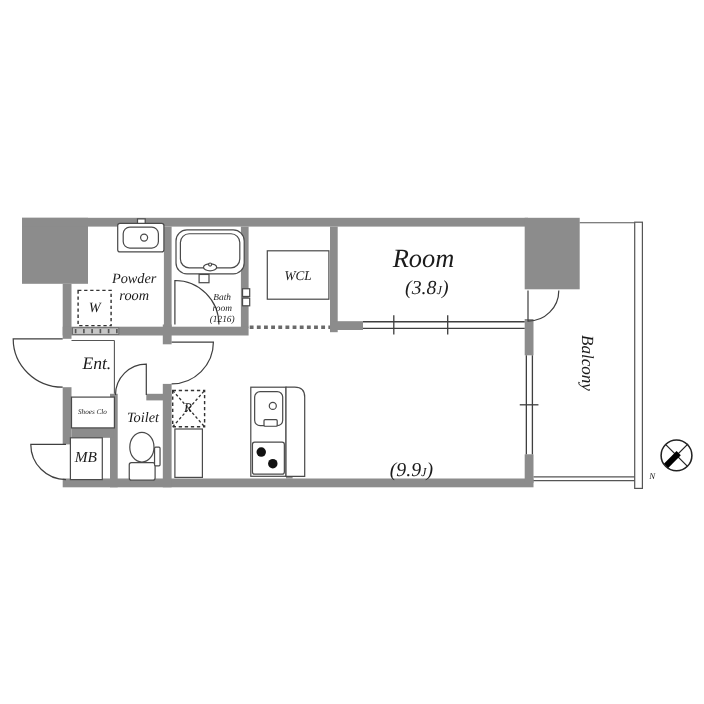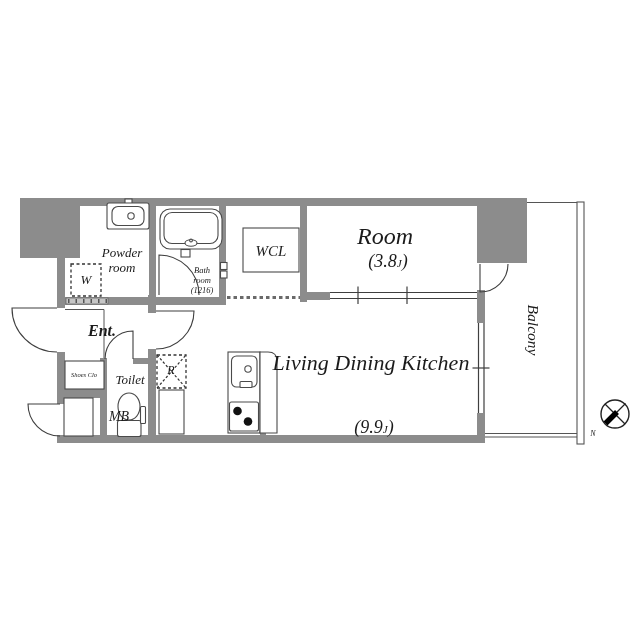--- a/index.html
+++ b/index.html
@@ -137,26 +137,25 @@
     <line x1="625.5" y1="403.5" x2="615.5" y2="413.5" stroke="#222" stroke-width="1.2"></line>
     <line x1="617" y1="412" x2="605.5" y2="423.5" stroke="#000" stroke-width="5.5"></line>
   </g>
 </svg>
 
   <div class="lbl" style="left:122px;top:261px;font-size:13px;">Powder
 room</div>
   <div class="lbl" style="left:202px;top:280px;font-size:8.5px;line-height:1.2;">Bath
 room
 (1216)</div>
-  <div class="lbl" style="left:271px;top:251px;font-size:15px;">WCL</div>
+  <div class="lbl" style="left:271px;top:251px;font-size:12px;">WCL</div>
   <div class="lbl" style="left:385px;top:236px;font-size:24px;">Room</div>
   <div class="lbl" style="left:388px;top:261px;font-size:18px;"><span>(3.8</span><span class="unit">J</span><span>)</span></div>
-  <div class="lbl" style="left:371px;top:363px;font-size:22px;">Living Dining Kitchen</div>
   <div class="lbl" style="left:374px;top:386px;font-size:18px;margin-top:41px;"><span>(9.9</span><span class="unit">J</span><span>)</span></div>
   <div class="lbl rot" style="left:533px;top:330px;font-size:15.5px;">Balcony</div>
-  <div class="lbl" style="left:102px;top:331px;font-size:16px;font-weight:bold;">Ent.</div>
+  <div class="lbl" style="left:88px;top:331px;font-size:16px;">Ent.</div>
   <div class="lbl" style="left:84px;top:375px;font-size:6.5px;">Shoes Clo</div>
   <div class="lbl" style="left:130px;top:380px;font-size:13px;">Toilet</div>
-  <div class="lbl" style="left:78px;top:417px;font-size:14px;margin-left:41px;">MB</div>
+  <div class="lbl" style="left:78px;top:417px;font-size:14px;">MB</div>
   <div class="lbl" style="left:86px;top:280px;font-size:13px;">W</div>
   <div class="lbl" style="left:171px;top:371px;font-size:12px;">R</div>
   <div class="lbl" style="left:593px;top:434px;font-size:8px;">N</div>
 </div>
 
 </body></html>

